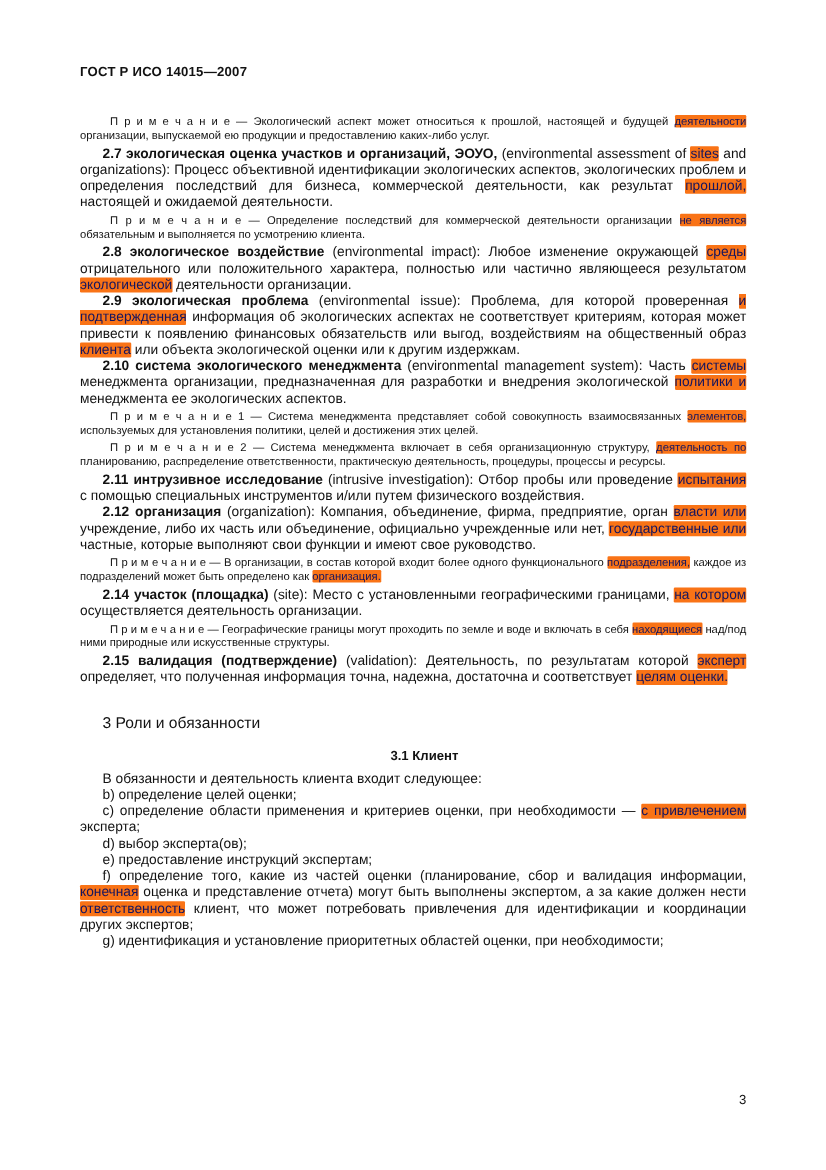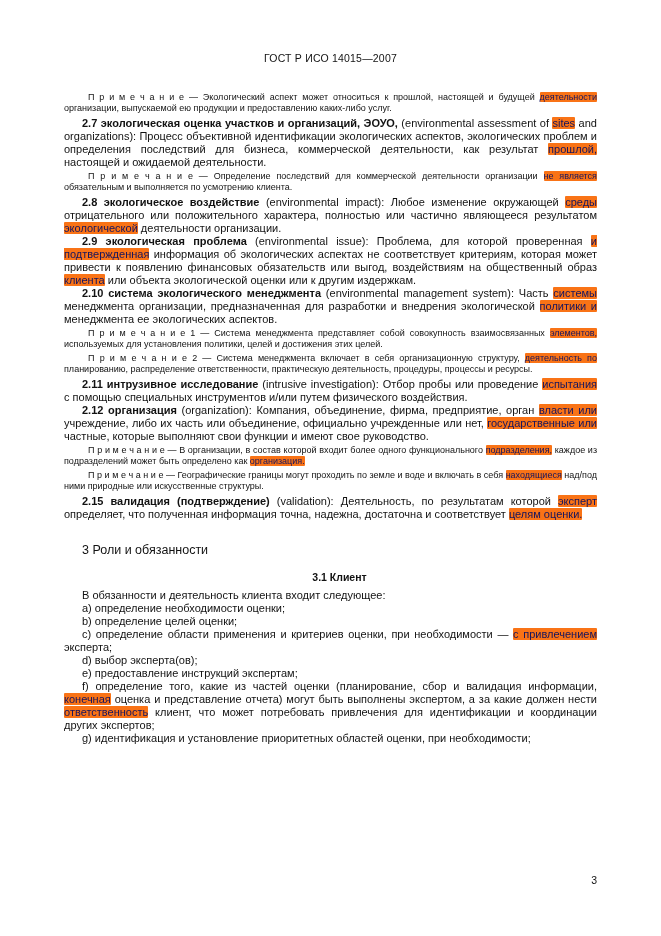--- a/index.html
+++ b/index.html
@@ -11,21 +11,21 @@
     color: #121212;
   }
   .page {
     position: relative;
     width: 661px; height: 936px;
     background: #ffffff;
     overflow: hidden;
   }
   .header {
     position: absolute; top: 52px; left: 64px; right: 64px;
-    text-align: center; font-weight: normal; font-size: 10.5px;
+    text-align: left; font-weight: bold; font-size: 10.5px;
     letter-spacing: 0.2px;
   }
   .content {
     position: absolute; top: 90px; left: 64px; width: 533px;
   }
   .para { text-align: justify; }
   .para.body-p { font-size: 11px; line-height: 13px; text-indent: 18px; }
   .para.note   { font-size: 9px;   line-height: 11px; text-indent: 24px; margin: 2px 0 3px; }
   .para.heading {
     font-size: 12.5px; font-weight: normal; text-indent: 18px;
@@ -55,26 +55,26 @@
       <div class="para body-p"><span class="bold">2.7 экологическая оценка участков и организаций, ЭОУО,</span><span> (environmental assessment of </span><span class="hl">sites</span><span> and organizations): Процесс объективной идентификации экологических аспектов, экологических проблем и определения последствий для бизнеса, коммерческой деятельности, как результат </span><span class="hl">прошлой,</span><span> настоящей и ожидаемой деятельности.</span></div>
       <div class="para note"><span>П р и м е ч а н и е — Определение последствий для коммерческой деятельности организации </span><span class="hl">не является</span><span> обязательным и выполняется по усмотрению клиента.</span></div>
       <div class="para body-p"><span class="bold">2.8 экологическое воздействие</span><span> (environmental impact): Любое изменение окружающей </span><span class="hl">среды</span><span> отрицательного или положительного характера, полностью или частично являющееся результатом </span><span class="hl">экологической</span><span> деятельности организации.</span></div>
       <div class="para body-p"><span class="bold">2.9 экологическая проблема</span><span> (environmental issue): Проблема, для которой проверенная </span><span class="hl">и подтвержденная</span><span> информация об экологических аспектах не соответствует критериям, которая может привести к появлению финансовых обязательств или выгод, воздействиям на общественный образ </span><span class="hl">клиента</span><span> или объекта экологической оценки или к другим издержкам.</span></div>
       <div class="para body-p"><span class="bold">2.10 система экологического менеджмента</span><span> (environmental management system): Часть </span><span class="hl">системы</span><span> менеджмента организации, предназначенная для разработки и внедрения экологической </span><span class="hl">политики и</span><span> менеджмента ее экологических аспектов.</span></div>
       <div class="para note"><span>П р и м е ч а н и е  1 — Система менеджмента представляет собой совокупность взаимосвязанных </span><span class="hl">элементов,</span><span> используемых для установления политики, целей и достижения этих целей.</span></div>
       <div class="para note"><span>П р и м е ч а н и е  2 — Система менеджмента включает в себя организационную структуру, </span><span class="hl">деятельность по</span><span> планированию, распределение ответственности, практическую деятельность, процедуры, процессы и ресурсы.</span></div>
       <div class="para body-p"><span class="bold">2.11 интрузивное исследование</span><span> (intrusive investigation): Отбор пробы или проведение </span><span class="hl">испытания</span><span> с помощью специальных инструментов и/или путем физического воздействия.</span></div>
       <div class="para body-p"><span class="bold">2.12 организация</span><span> (organization): Компания, объединение, фирма, предприятие, орган </span><span class="hl">власти или</span><span> учреждение, либо их часть или объединение, официально учрежденные или нет, </span><span class="hl">государственные или</span><span> частные, которые выполняют свои функции и имеют свое руководство.</span></div>
       <div class="para note"><span>П р и м е ч а н и е — В организации, в состав которой входит более одного функционального </span><span class="hl">подразделения,</span><span> каждое из подразделений может быть определено как </span><span class="hl">организация.</span></div>
+      <div class="para body-p"><span class="bold">2.14 участок (площадка)</span><span> (site): Место с установленными географическими границами, </span><span class="hl">на котором</span><span> осуществляется деятельность организации.</span></div>
       <div class="para note"><span>П р и м е ч а н и е — Географические границы могут проходить по земле и воде и включать в себя </span><span class="hl">находящиеся</span><span> над/под ними природные или искусственные структуры.</span></div>
       <div class="para body-p"><span class="bold">2.15 валидация (подтверждение)</span><span> (validation): Деятельность, по результатам которой </span><span class="hl">эксперт</span><span> определяет, что полученная информация точна, надежна, достаточна и соответствует </span><span class="hl">целям оценки.</span></div>
       <div class="para heading"><span>3  Роли и обязанности</span></div>
       <div class="para subheading"><span>3.1 Клиент</span></div>
       <div class="para body-p"><span>В обязанности и деятельность клиента входит следующее:</span></div>
-      <div class="para body-p"><span>a) определение необходимости оценки;</span></div>
       <div class="para body-p"><span>b) определение целей оценки;</span></div>
       <div class="para body-p"><span>c) определение области применения и критериев оценки, при необходимости — </span><span class="hl">с привлечением</span><span> эксперта;</span></div>
       <div class="para body-p"><span>d) выбор эксперта(ов);</span></div>
       <div class="para body-p"><span>e) предоставление инструкций экспертам;</span></div>
       <div class="para body-p"><span>f) определение того, какие из частей оценки (планирование, сбор и валидация информации, </span><span class="hl">конечная</span><span> оценка и представление отчета) могут быть выполнены экспертом, а за какие должен нести </span><span class="hl">ответственность</span><span> клиент, что может потребовать привлечения для идентификации и координации других экспертов;</span></div>
       <div class="para body-p"><span>g) идентификация и установление приоритетных областей оценки, при необходимости;</span></div>
     </div>
 
   <div class="footer">
     <span>3</span>

